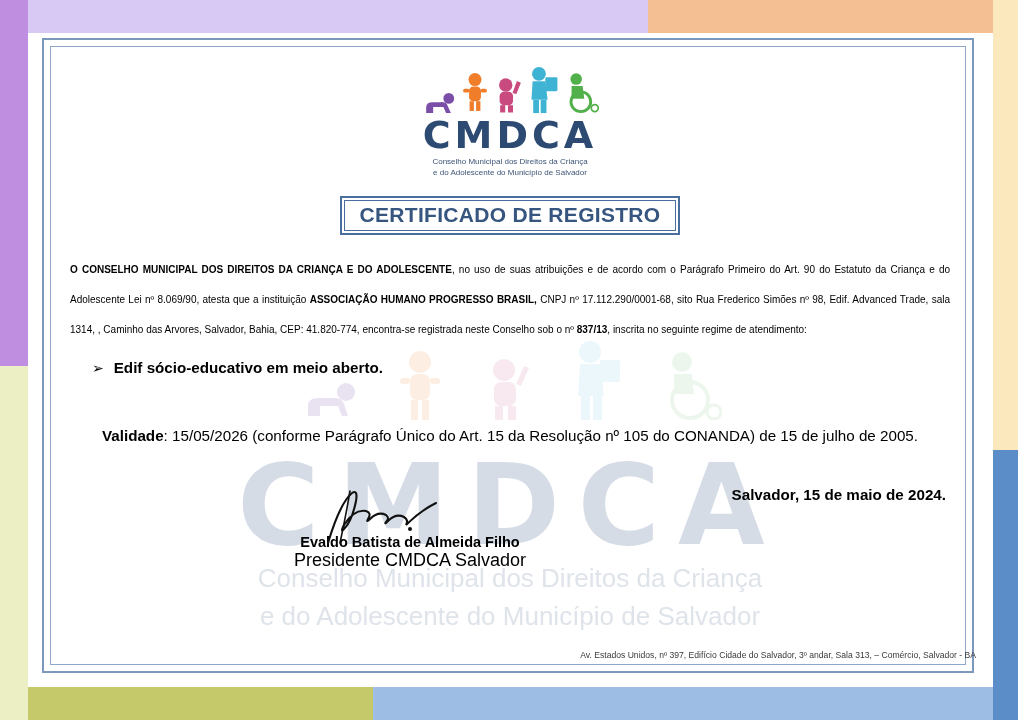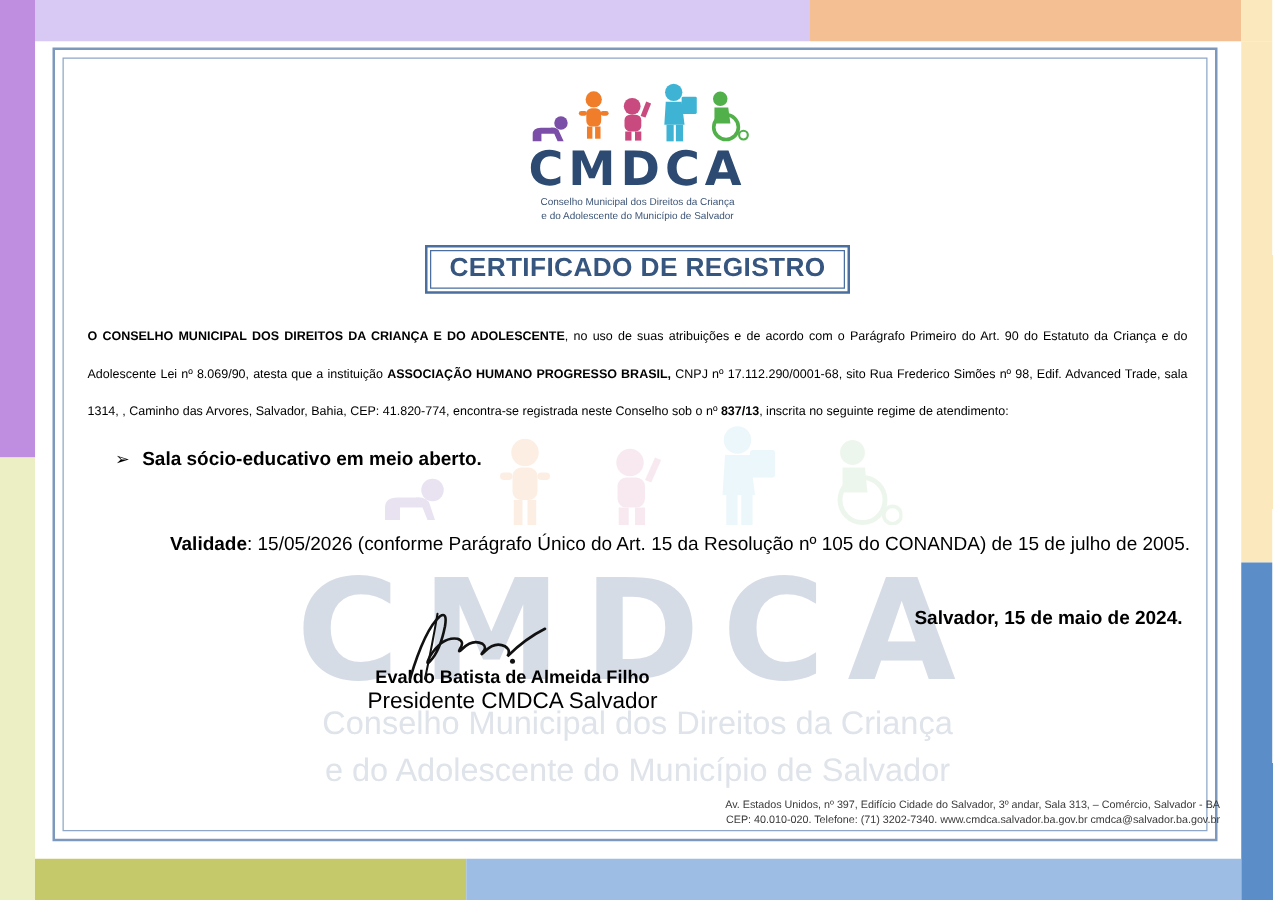--- a/index.html
+++ b/index.html
@@ -193,21 +193,21 @@
     color: #000;
   }
 
   .validity {
     position: relative;
     z-index: 5;
     margin-top: 48px;
     font-size: 15.2px;
     line-height: 24px;
     color: #000;
-    text-align: right;
+    text-align: center;
   }
 
   
   .sig-city {
     position: relative;
     z-index: 5;
     margin-top: 38px;
     text-align: right;
     padding-right: 6px;
     font-size: 15.2px;
@@ -363,37 +363,36 @@
       <div class="title-badge">
         <span>CERTIFICADO DE REGISTRO</span>
       </div>
 
       <div class="body-block">
         <p class="para"><b>O CONSELHO MUNICIPAL DOS DIREITOS DA CRIANÇA E DO ADOLESCENTE</b><span>, no uso de suas atribuições e de acordo com o Parágrafo Primeiro do Art. 90 do Estatuto da Criança e do Adolescente Lei nº 8.069/90, atesta que a instituição </span><b>ASSOCIAÇÃO HUMANO PROGRESSO BRASIL,</b><span> CNPJ nº 17.112.290/0001-68, sito Rua Frederico Simões nº 98,  Edif. Advanced Trade, sala 1314, , Caminho das Arvores, Salvador, Bahia, CEP: 41.820-774, encontra-se registrada neste Conselho sob o nº </span><b>837/13</b><span>, inscrita no seguinte regime de atendimento:</span></p>
       </div>
 
       <div class="bullet-row">
         <span class="bullet-mark">➢</span>
-        <span>Sala sócio-educativo em meio aberto.</span>
+        <span>Edif sócio-educativo em meio aberto.</span>
       </div>
 
       <div class="validity"><b>Validade</b><span>: 15/05/2026 (conforme Parágrafo Único do Art. 15 da Resolução nº 105 do CONANDA) de 15 de julho de 2005.</span></div>
 
       <div class="sig-city">Salvador, 15 de maio de 2024.</div>
 
       <div class="sig-block">
         <svg class="sig-scribble" viewBox="0 0 150 60">
           <path d="M18 58 Q30 18 42 8 Q48 4 46 16 Q42 36 34 44 Q30 48 34 40 Q44 24 56 26 Q62 28 58 34 Q56 38 60 34 Q68 26 76 30 Q80 33 76 37 Q74 40 78 36 Q86 28 94 32 Q99 35 96 40 Q110 26 126 18" fill="none" stroke="#111" stroke-width="2.1" stroke-linecap="round"></path>
           <path d="M40 6 Q36 30 30 58" fill="none" stroke="#111" stroke-width="1.6" stroke-linecap="round"></path>
           <circle cx="100" cy="44" r="2" fill="#111"></circle>
         </svg>
         <div class="sig-name">Evaldo Batista de Almeida Filho</div>
         <div class="sig-role">Presidente CMDCA Salvador</div>
       </div>
 
       <div class="footer">
         <div>Av. Estados Unidos, nº 397, Edifício Cidade do Salvador, 3º andar, Sala 313, – Comércio, Salvador - BA</div>
-        <div>CEP: 40.010-020. Telefone: (71) 3202-7340. www.cmdca.salvador.ba.gov.br cmdca@salvador.ba.gov.br</div>
       </div>
 
     </div>
   </div>
 </div>
 
 </body></html>

